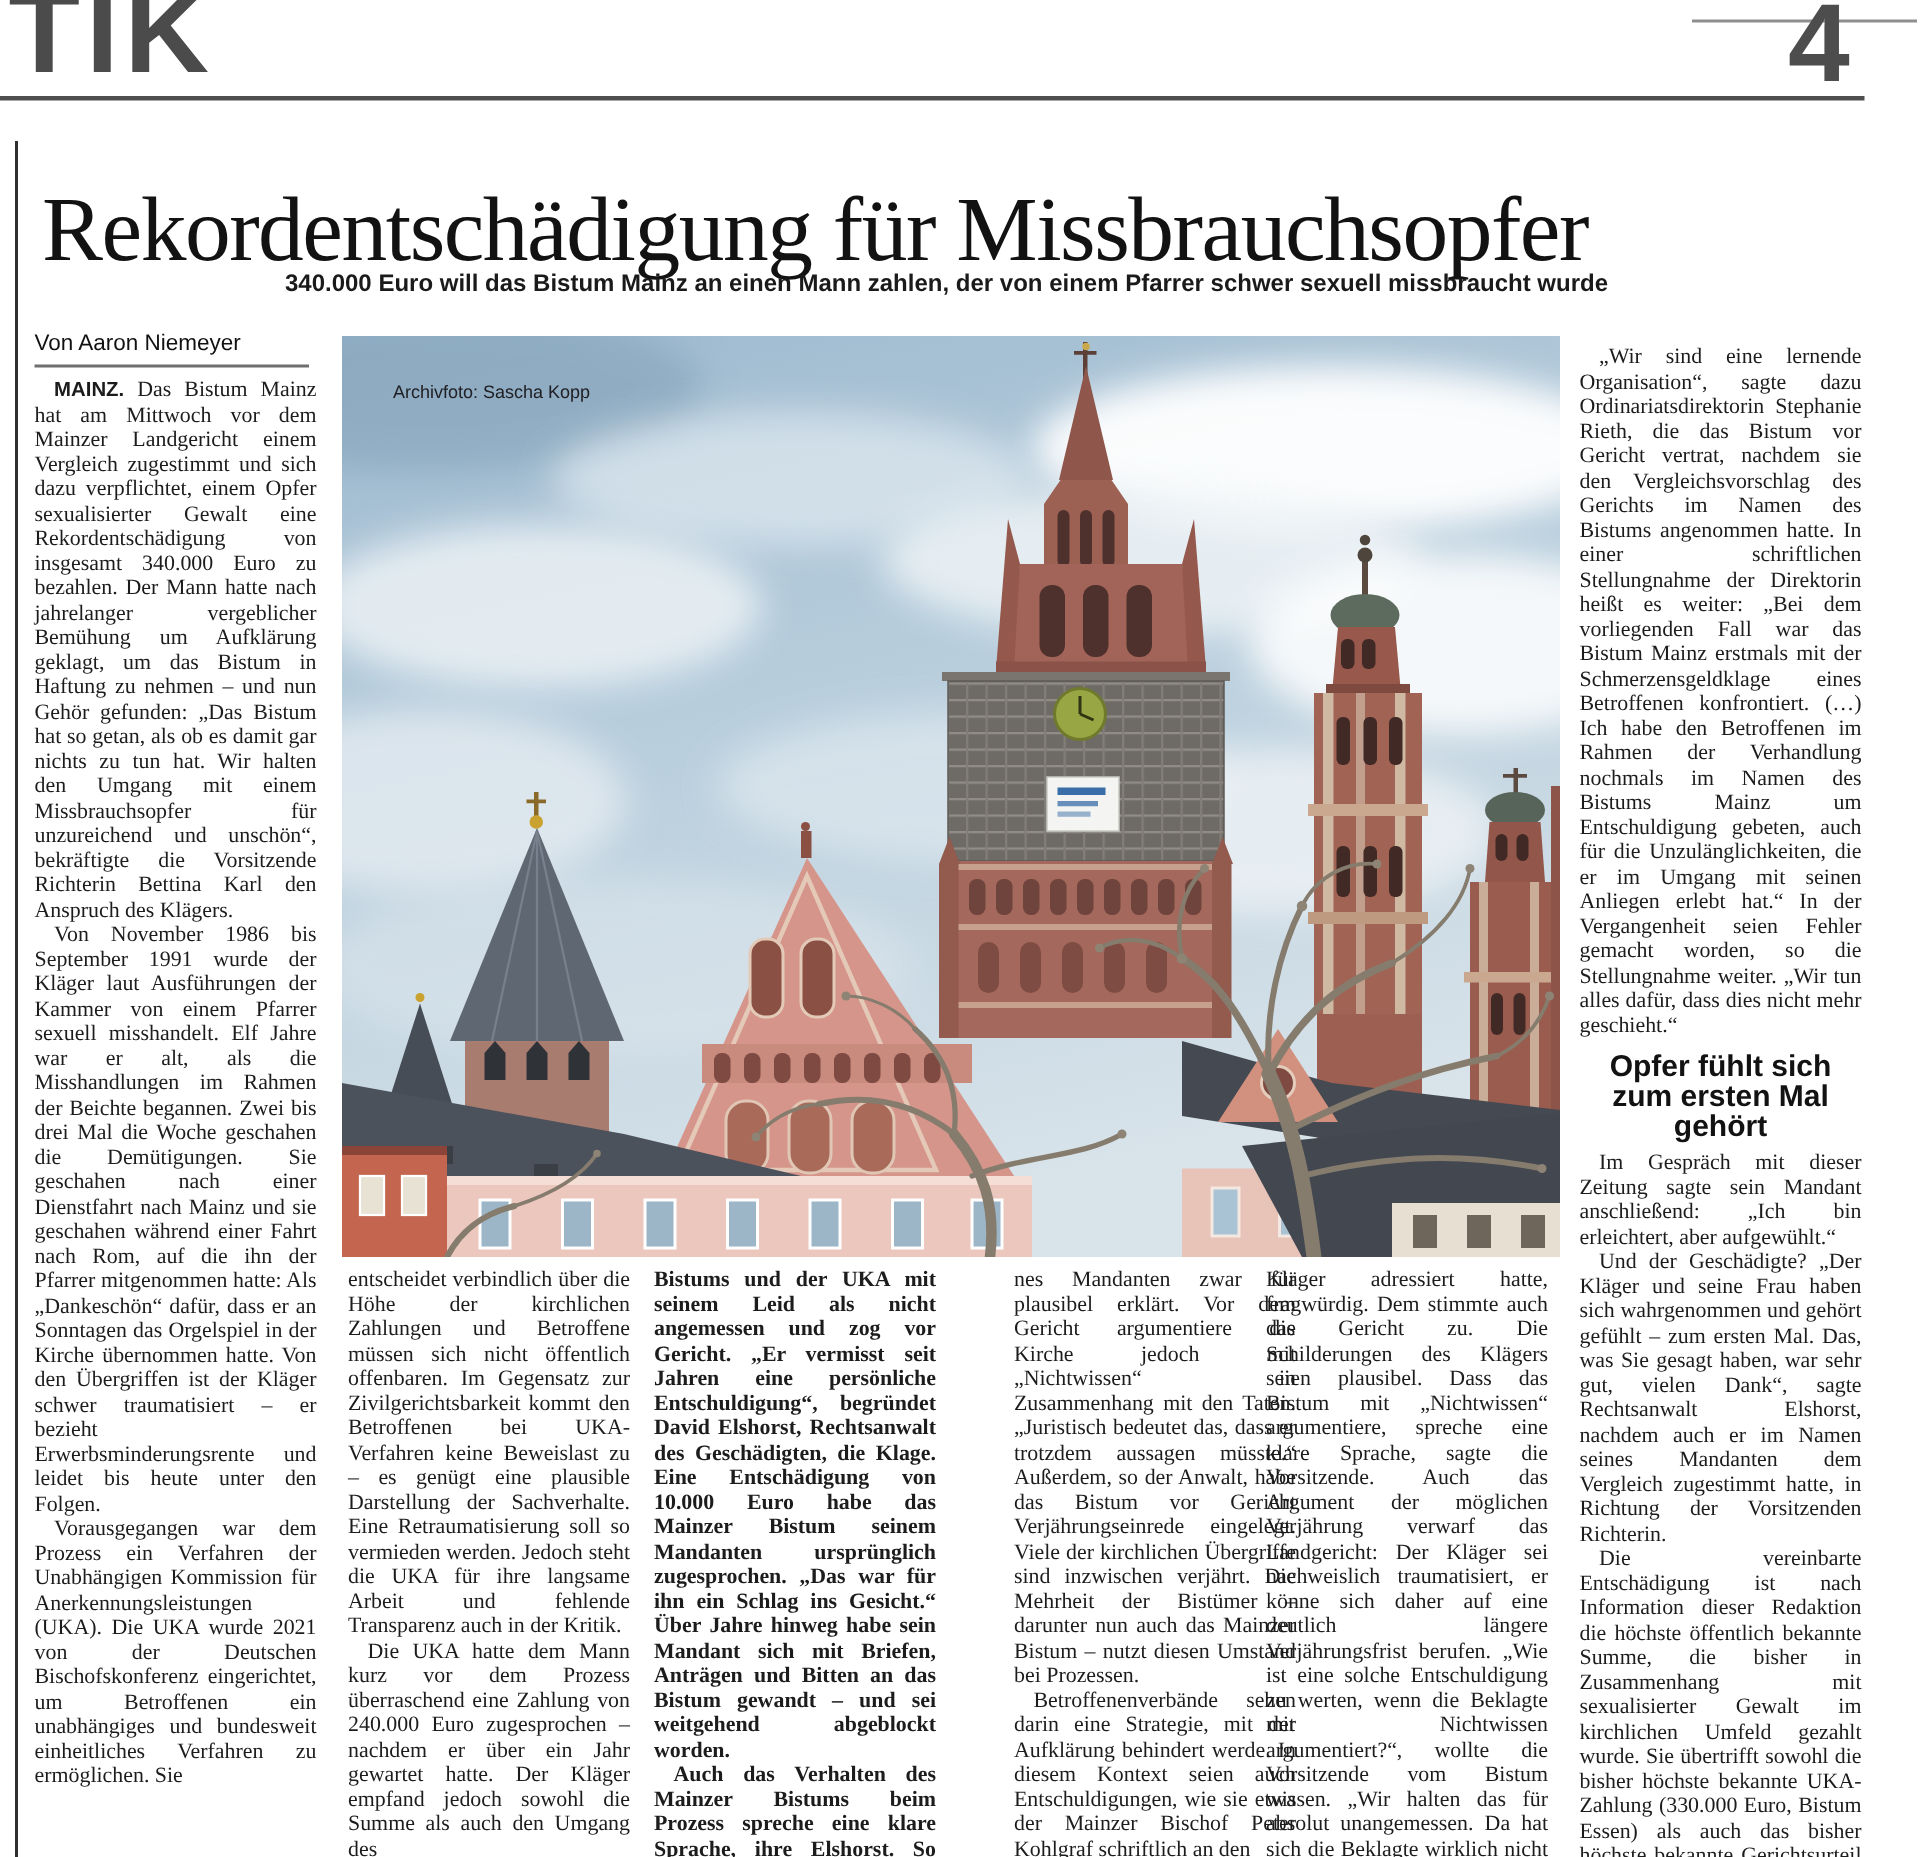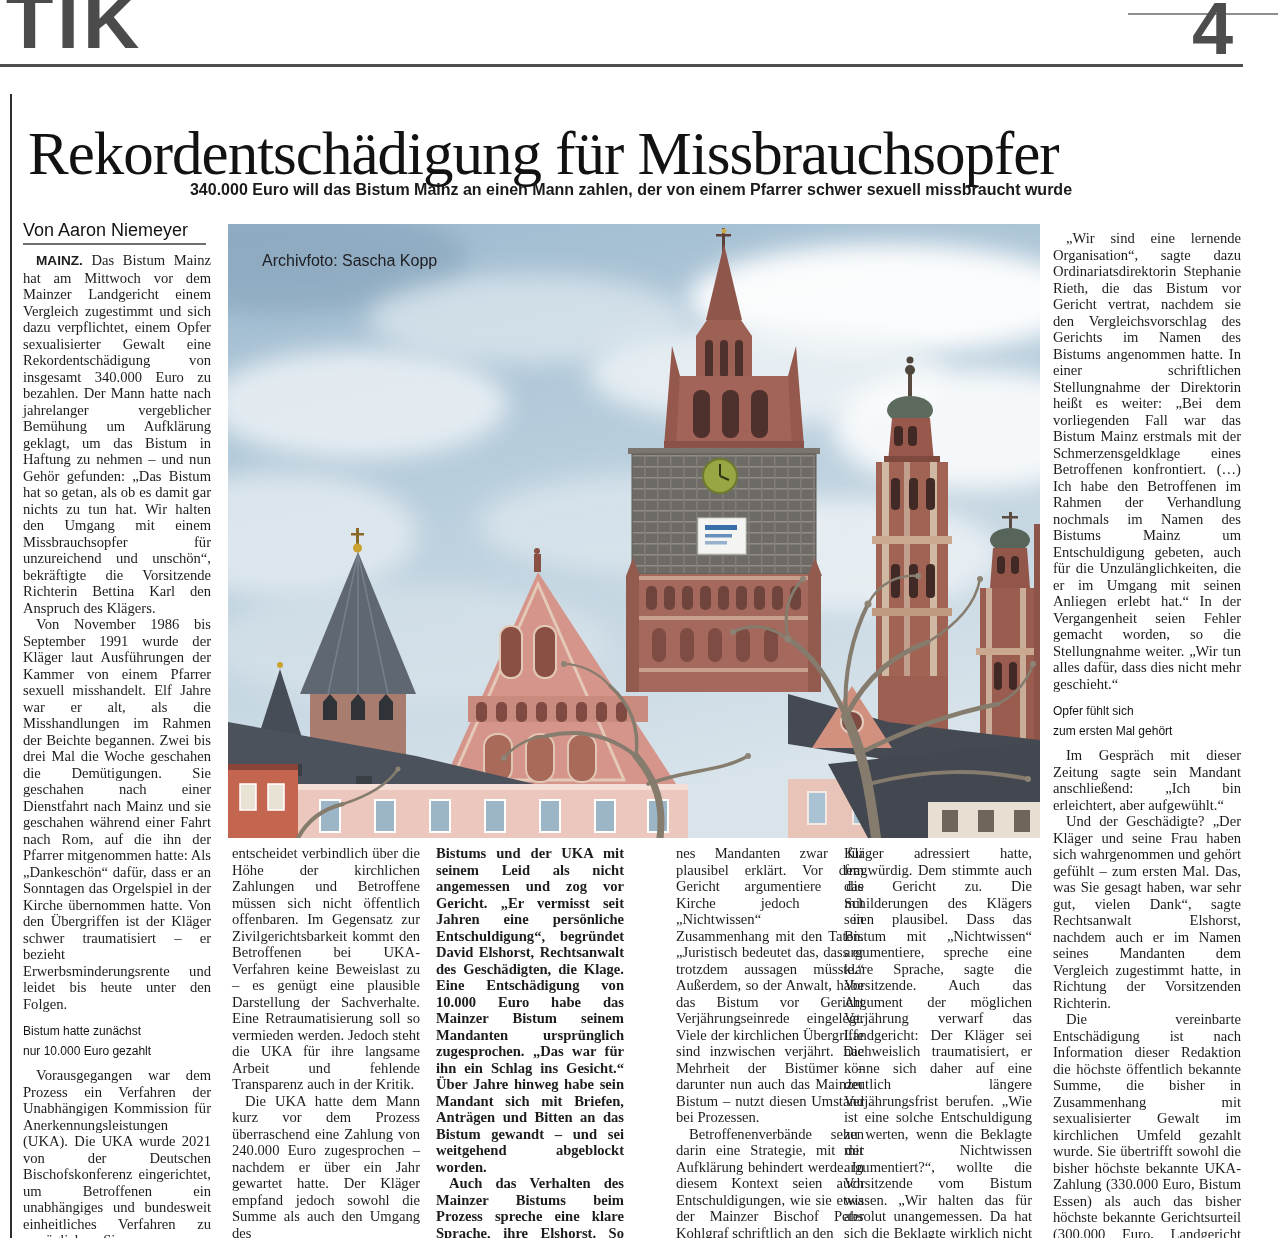--- a/index.html
+++ b/index.html
@@ -14,43 +14,43 @@
   .top-thin-line{position:absolute;left:1128px;top:13px;width:150px;height:2px;background:#8f8f8f;}
   .head-rule{position:absolute;left:0;top:64px;width:1243px;height:3px;background:#4e4e4e;}
   .left-rule{position:absolute;left:10px;top:94px;width:2px;height:1144px;background:#2f2f2f;}
   
   .headline{position:absolute;left:28px;top:78px;width:1215px;
      font-family:"Liberation Serif",serif;font-weight:400;font-size:61px;
      letter-spacing:-1px;color:#121212;white-space:nowrap;}
   .subheadline{position:absolute;left:100px;top:181px;width:1062px;text-align:center;
      font-family:"Liberation Sans",sans-serif;font-weight:700;font-size:16px;color:#1a1a1a;}
   .byline{position:absolute;left:23px;top:220px;
-     font-family:"Liberation Sans",sans-serif;font-size:18px;color:#111;}
+     font-family:"Liberation Sans",sans-serif;font-size:15px;color:#111;}
   .byline-rule{position:absolute;left:23px;top:243px;width:183px;height:2px;background:#6f6f6f;}
   
   .col{position:absolute;width:188px;}
   .col-1{left:23px;top:252px;height:986px;}
   .col-2{left:232px;top:845px;height:393px;}
   .col-3{left:436px;top:845px;height:393px;font-weight:bold;}
   .col-4{left:676px;top:845px;height:393px;}
   .col-5{left:844px;top:845px;height:393px;}
   .col-6{left:1053px;top:230px;height:1008px;}
   .body-p{margin:0;text-align:justify;font-size:14.6px;line-height:16.5px;color:#1c1c1c;
      font-family:"Liberation Serif",serif;}
   .body-p.indent{text-indent:13px;}
   .lead{font-family:"Liberation Sans",sans-serif;font-weight:700;font-size:13.6px;margin-top:24px;}
   .col-subhead{margin:9px 0 6px 0;font-family:"Liberation Sans",sans-serif;
-     font-weight:400;font-size:12px;line-height:20px;color:#121212;}
+     font-weight:700;font-size:20px;line-height:20px;color:#121212;text-align:center;}
   
   .photo{position:absolute;left:228px;top:224px;width:812px;height:614px;overflow:hidden;}
   .photo svg{display:block;}
   .caption{position:absolute;left:262px;top:252px;width:226px;
      font-family:"Liberation Sans",sans-serif;font-weight:700;font-size:14.8px;
      line-height:18.6px;color:#17171d;}
-  .credit{font-weight:400;font-size:16px;color:#202024;}
+  .credit{font-weight:400;font-size:12px;color:#202024;}
 </style>
 </head>
 <body>
 
 <div class="section-label">ITIK</div>
 <div class="top-thin-line"></div>
 <div class="pageno">4</div>
 <div class="head-rule"></div>
 <div class="left-rule"></div>
 
@@ -319,21 +319,20 @@
 </svg>
 </div>
 
 <div class="caption">
   <span class="credit">Archivfoto: Sascha Kopp</span>
 </div>
 
 <div class="col col-1">
     <p class="body-p indent"><strong class="lead">MAINZ.</strong> Das Bistum Mainz hat am Mittwoch vor dem Mainzer Landgericht einem Vergleich zugestimmt und sich dazu verpflichtet, einem Opfer sexualisierter Gewalt eine Rekordentschädigung von insgesamt 340.000 Euro zu bezahlen. Der Mann hatte nach jahrelanger vergeblicher Bemühung um Aufklärung geklagt, um das Bistum in Haftung zu nehmen – und nun Gehör gefunden: „Das Bistum hat so getan, als ob es damit gar nichts zu tun hat. Wir halten den Umgang mit einem Missbrauchsopfer für unzureichend und unschön“, bekräftigte die Vorsitzende Richterin Bettina Karl den Anspruch des Klägers.</p>
     <p class="body-p indent">Von November 1986 bis September 1991 wurde der Kläger laut Ausführungen der Kammer von einem Pfarrer sexuell misshandelt. Elf Jahre war er alt, als die Misshandlungen im Rahmen der Beichte begannen. Zwei bis drei Mal die Woche geschahen die Demütigungen. Sie geschahen nach einer Dienstfahrt nach Mainz und sie geschahen während einer Fahrt nach Rom, auf die ihn der Pfarrer mitgenommen hatte: Als „Dankeschön“ dafür, dass er an Sonntagen das Orgelspiel in der Kirche übernommen hatte. Von den Übergriffen ist der Kläger schwer traumatisiert – er bezieht Erwerbsminderungsrente und leidet bis heute unter den Folgen.</p>
-    <h3 class="col-subhead">Bistum hatte zunächst<br>nur 10.000 Euro gezahlt</h3>
     <p class="body-p indent">Vorausgegangen war dem Prozess ein Verfahren der Unabhängigen Kommission für Anerkennungsleistungen (UKA). Die UKA wurde 2021 von der Deutschen Bischofskonferenz eingerichtet, um Betroffenen ein unabhängiges und bundesweit einheitliches Verfahren zu ermöglichen. Sie</p>
   </div>
 <div class="col col-2">
     <p class="body-p">entscheidet verbindlich über die Höhe der kirchlichen Zahlungen und Betroffene müssen sich nicht öffentlich offenbaren. Im Gegensatz zur Zivilgerichtsbarkeit kommt den Betroffenen bei UKA-Verfahren keine Beweislast zu – es genügt eine plausible Darstellung der Sachverhalte. Eine Retraumatisierung soll so vermieden werden. Jedoch steht die UKA für ihre langsame Arbeit und fehlende Transparenz auch in der Kritik.</p>
     <p class="body-p indent">Die UKA hatte dem Mann kurz vor dem Prozess überraschend eine Zahlung von 240.000 Euro zugesprochen – nachdem er über ein Jahr gewartet hatte. Der Kläger empfand jedoch sowohl die Summe als auch den Umgang des</p>
   </div>
 <div class="col col-3">
     <p class="body-p">Bistums und der UKA mit seinem Leid als nicht angemessen und zog vor Gericht. „Er vermisst seit Jahren eine persönliche Entschuldigung“, begründet David Elshorst, Rechtsanwalt des Geschädigten, die Klage. Eine Entschädigung von 10.000 Euro habe das Mainzer Bistum seinem Mandanten ursprünglich zugesprochen. „Das war für ihn ein Schlag ins Gesicht.“ Über Jahre hinweg habe sein Mandant sich mit Briefen, Anträgen und Bitten an das Bistum gewandt – und sei weitgehend abgeblockt worden.</p>
     <p class="body-p indent">Auch das Verhalten des Mainzer Bistums beim Prozess spreche eine klare Sprache, ihre Elshorst. So habe das Bistum die Schilderungen sei-</p>
   </div>

